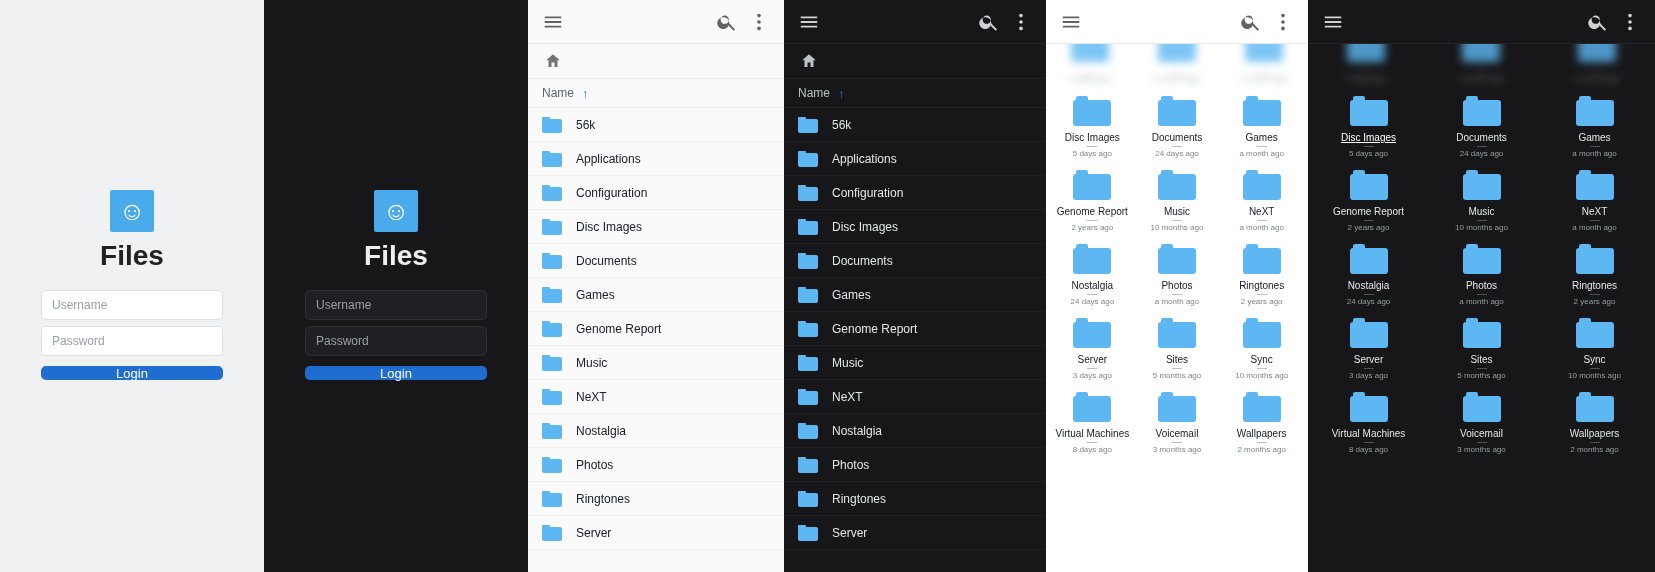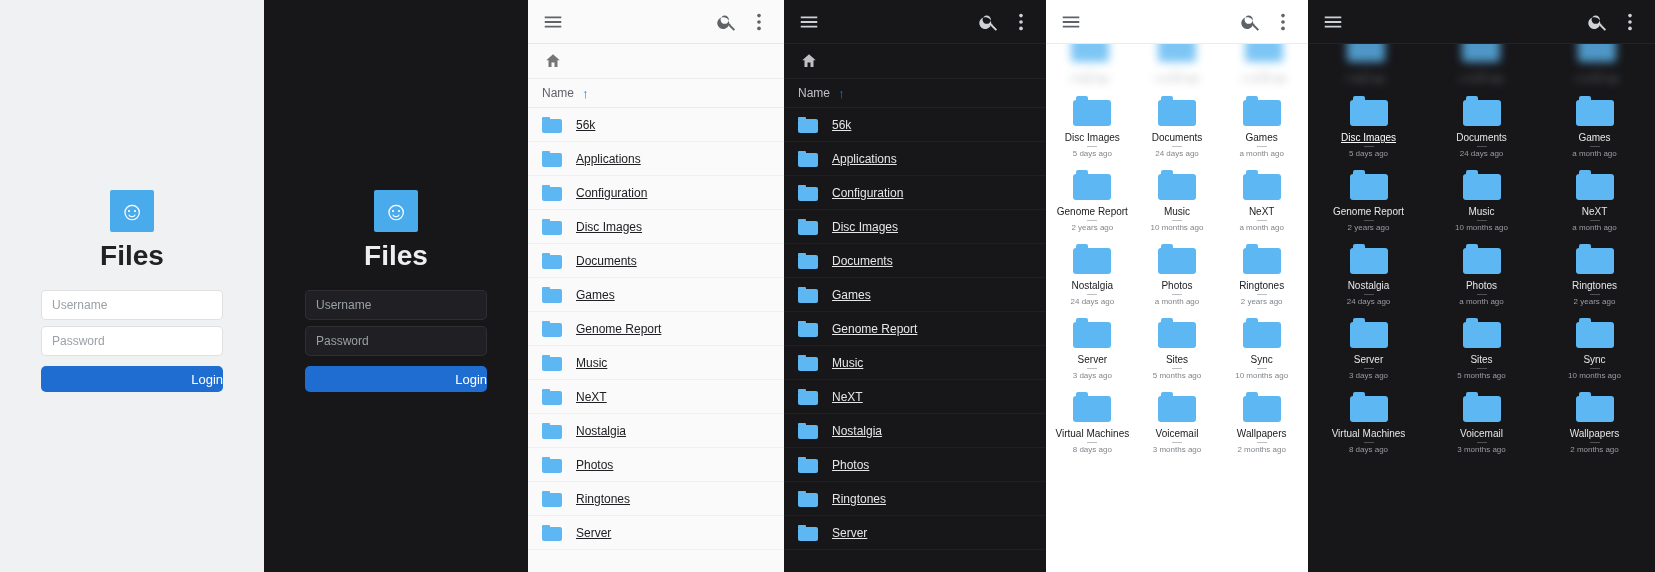--- a/index.html
+++ b/index.html
@@ -20,21 +20,21 @@
   .login-wrap { display:flex; flex-direction:column; align-items:center; padding-top:190px; }
   .logo-box { width:44px; height:42px; background:#49abec; position:relative; border-radius:2px; display:flex; align-items:center; justify-content:center; }
   .logo-box .face { font-size:26px; color:#fff; line-height:1; }
   .app-title { font-size:28px; font-weight:700; margin-top:8px; margin-bottom:18px; }
   .p1 .app-title { color:#222; }
   .p2 .app-title { color:#eee; }
   .login-input { width:182px; height:30px; border-radius:5px; padding:0 10px; font-size:12px; margin-bottom:6px; border:1px solid rgba(0,0,0,0.12); }
   .p1 .login-input { background:#fff; color:#333; }
   .p2 .login-input { background:#1f1f24; color:#ddd; border:1px solid rgba(255,255,255,0.07); }
   .login-input::placeholder { color:#9aa0a6; }
-  .login-btn { width:182px; height:26px; border:none; border-radius:5px; background:#1f6dd0; color:#fff; font-size:13px; cursor:pointer; margin-top:4px;text-align:right; }
+  .login-btn { width:182px; height:14px; border:none; border-radius:5px; background:#1f6dd0; color:#fff; font-size:13px; cursor:pointer; margin-top:4px; }
 
   
   .toolbar { height:43px; display:flex; align-items:center; padding:0 14px; }
   .toolbar .spacer { flex:1; }
   .tb-icon { width:22px; height:22px; display:flex; align-items:center; justify-content:center; cursor:pointer; }
   .tb-icon + .tb-icon { margin-left:10px; }
   .p3 .toolbar svg, .p5 .toolbar svg { fill:#5f6368; }
   .p4 .toolbar svg, .p6 .toolbar svg { fill:#cfd1d4; }
   .divider { height:1px; }
   .p3 .divider,.p5 .divider { background:rgba(0,0,0,0.08); }
@@ -46,21 +46,21 @@
   .p3 .crumb svg { fill:#757575; }
   .p4 .crumb svg { fill:#bfc1c4; }
 
   .colhead { height:30px; display:flex; align-items:center; padding:0 14px; font-size:12px; }
   .p3 .colhead { color:#5f6368; border-top:1px solid rgba(0,0,0,0.06); border-bottom:1px solid rgba(0,0,0,0.06); }
   .p4 .colhead { color:#bfc1c4; border-top:1px solid rgba(255,255,255,0.05); border-bottom:1px solid rgba(255,255,255,0.05); }
   .sort-arrow { margin-left:8px; color:#1a73e8; font-size:13px; }
 
   
   .list { }
-  .row { height:34px; display:flex; align-items:center; padding:0 14px; font-size:12px; cursor:pointer;text-decoration:underline; }
+  .row { height:34px; display:flex; align-items:center; padding:0 14px; font-size:12px; cursor:pointer; }
   .p3 .row { border-bottom:1px solid rgba(0,0,0,0.04); color:#202124; }
   .p4 .row { border-bottom:1px solid rgba(255,255,255,0.04); color:#e5e6e8; }
   .folder-ic { width:20px; height:16px; margin-right:14px; position:relative; }
   .folder-ic .tab { position:absolute; top:0; left:0; width:8px; height:3px; background:#5cb7f2; border-radius:1px 1px 0 0; }
   .folder-ic .body { position:absolute; top:2px; left:0; right:0; bottom:0; background:#5cb7f2; border-radius:2px; }
 
   
   .grid-scroll { height:calc(572px - 43px - 1px); overflow:hidden; }
   .grid { display:grid; grid-template-columns:repeat(3,1fr); gap:4px 0; padding:6px 4px 6px; }
   .p6 .grid { grid-template-columns:repeat(3,1fr); }

